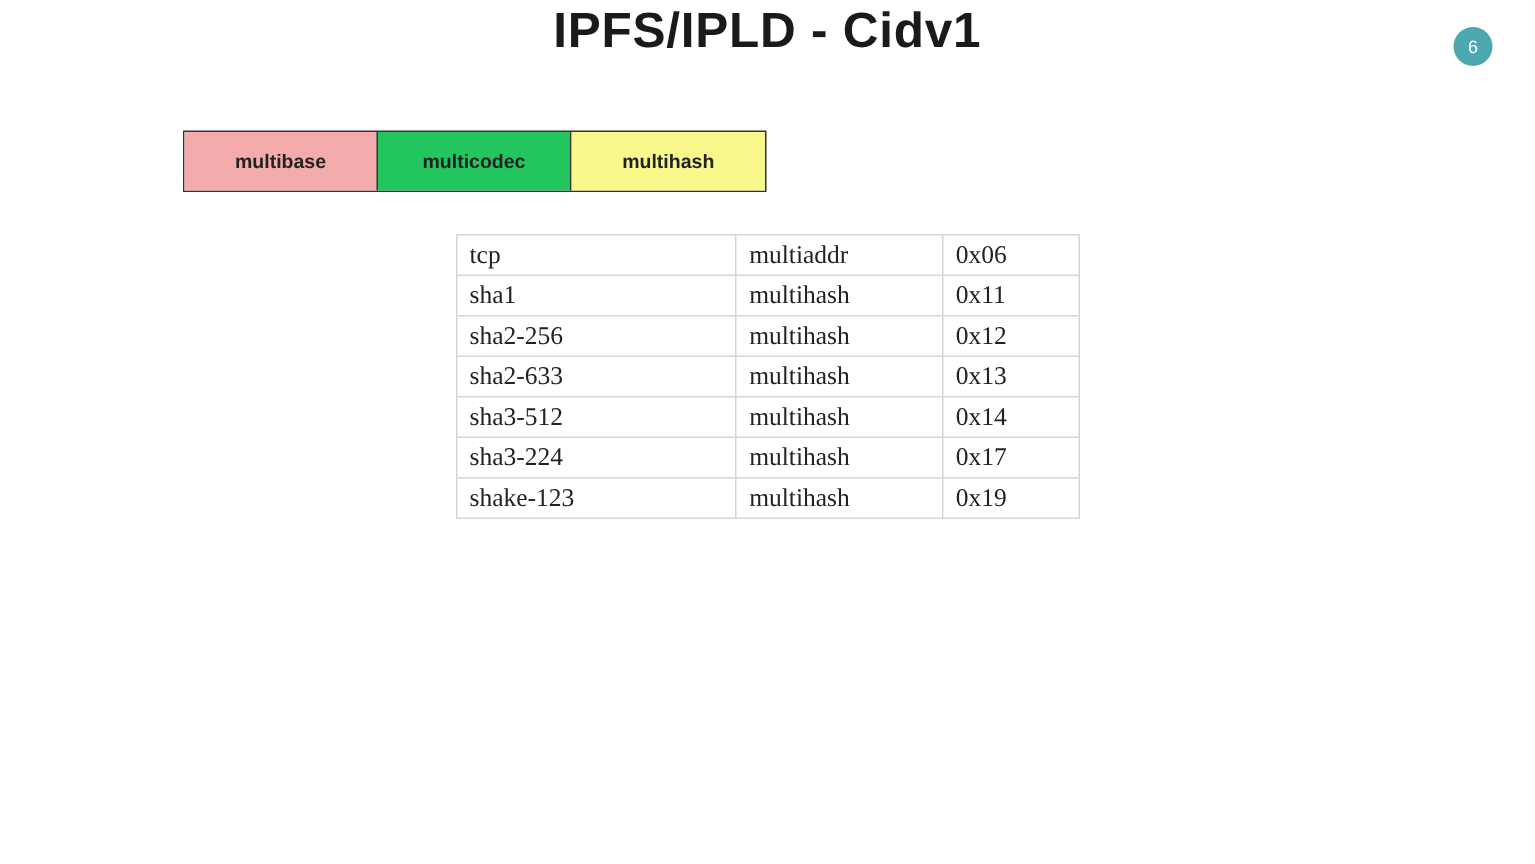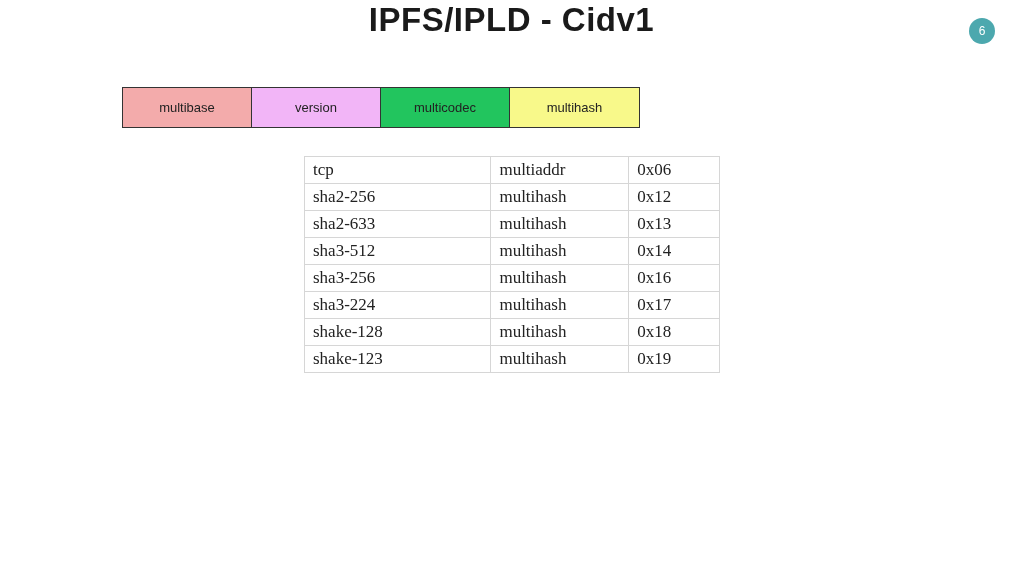--- a/index.html
+++ b/index.html
@@ -36,20 +36,21 @@
       font-size: 33px;
       color: #1a1a1a;
       margin-top: 1px;
       letter-spacing: 0.5px;
     }
     .structure-row {
       display: flex;
       margin: 48px 0 0 122px;
       border: 1px solid #333;
       width: fit-content;
+      font-weight: bold;
     }
     .structure-cell {
       width: 129px;
       height: 39px;
       border-right: 1px solid #333;
       display: flex;
       align-items: center;
       justify-content: center;
       font-family: Arial, sans-serif;
       font-size: 13px;
@@ -82,61 +83,55 @@
   </style>
 </head>
 <body>
 
 <div class="slide-number">6</div>
 
 <h1 class="title">IPFS/IPLD - Cidv1</h1>
 
 <div class="structure-row">
   <div class="structure-cell cell-multibase">multibase</div>
-  <div class="structure-cell cell-version">version</div>
   <div class="structure-cell cell-multicodec">multicodec</div>
   <div class="structure-cell cell-multihash">multihash</div>
 </div>
 
 <table class="codec-table">
   <tbody id="codec-tbody">
       <tr>
         <td class="col-name">tcp</td>
         <td class="col-cat">multiaddr</td>
         <td class="col-code">0x06</td>
+      </tr>
+      <tr>
+        <td class="col-name">sha1</td>
+        <td class="col-cat">multihash</td>
+        <td class="col-code">0x11</td>
       </tr>
       <tr>
         <td class="col-name">sha2-256</td>
         <td class="col-cat">multihash</td>
         <td class="col-code">0x12</td>
       </tr>
       <tr>
         <td class="col-name">sha2-633</td>
         <td class="col-cat">multihash</td>
         <td class="col-code">0x13</td>
       </tr>
       <tr>
         <td class="col-name">sha3-512</td>
         <td class="col-cat">multihash</td>
         <td class="col-code">0x14</td>
       </tr>
       <tr>
-        <td class="col-name">sha3-256</td>
-        <td class="col-cat">multihash</td>
-        <td class="col-code">0x16</td>
-      </tr>
-      <tr>
         <td class="col-name">sha3-224</td>
         <td class="col-cat">multihash</td>
         <td class="col-code">0x17</td>
-      </tr>
-      <tr>
-        <td class="col-name">shake-128</td>
-        <td class="col-cat">multihash</td>
-        <td class="col-code">0x18</td>
       </tr>
       <tr>
         <td class="col-name">shake-123</td>
         <td class="col-cat">multihash</td>
         <td class="col-code">0x19</td>
       </tr>
     </tbody>
 </table>
 
 </body></html>

